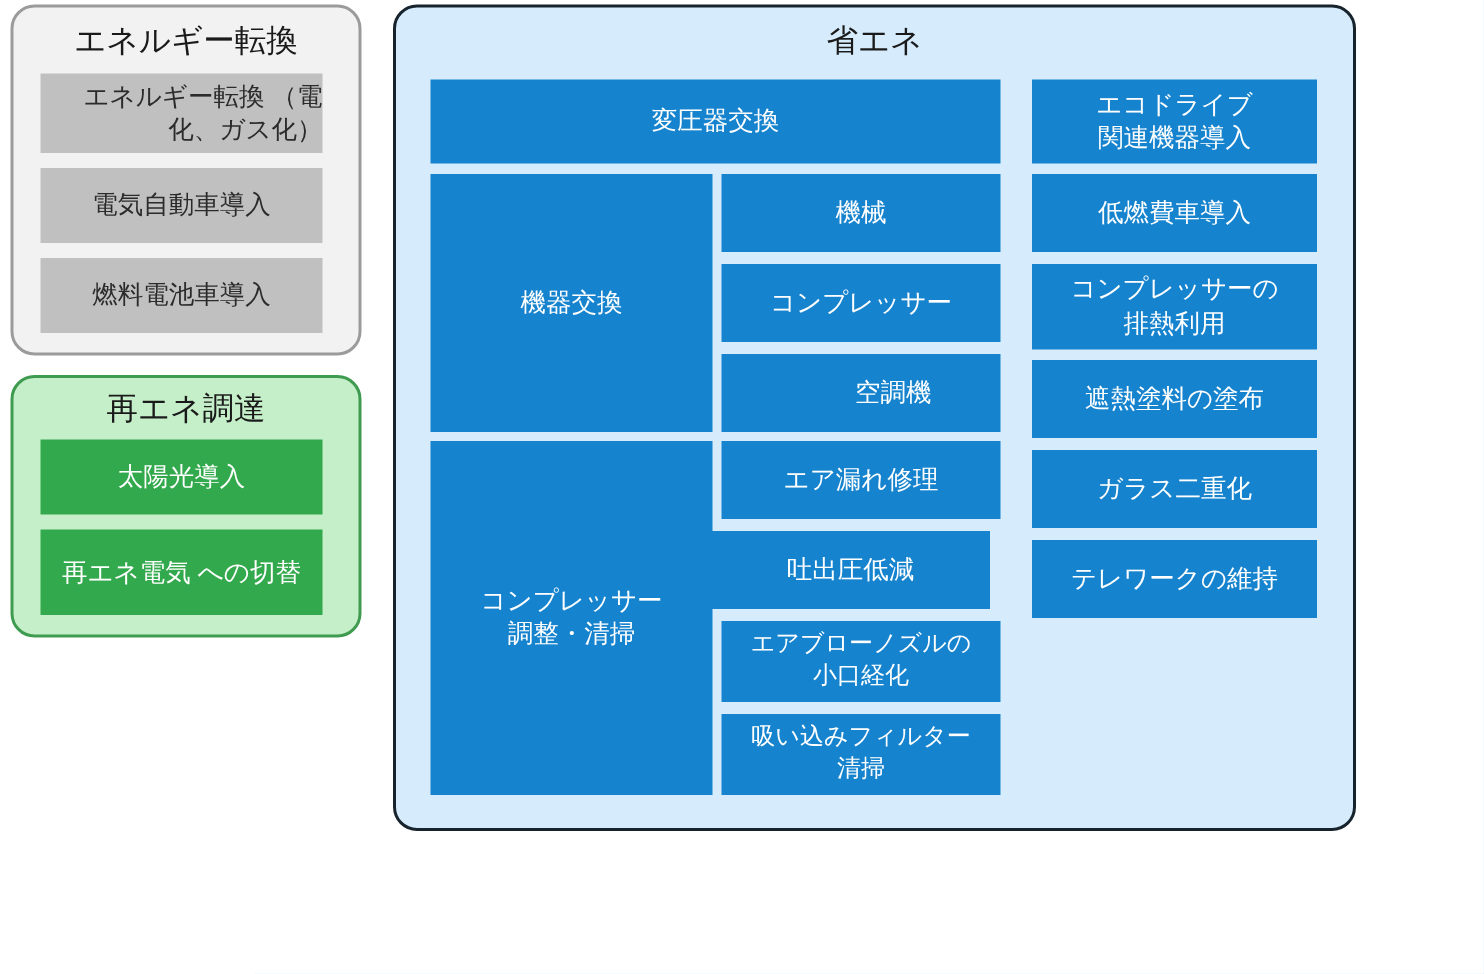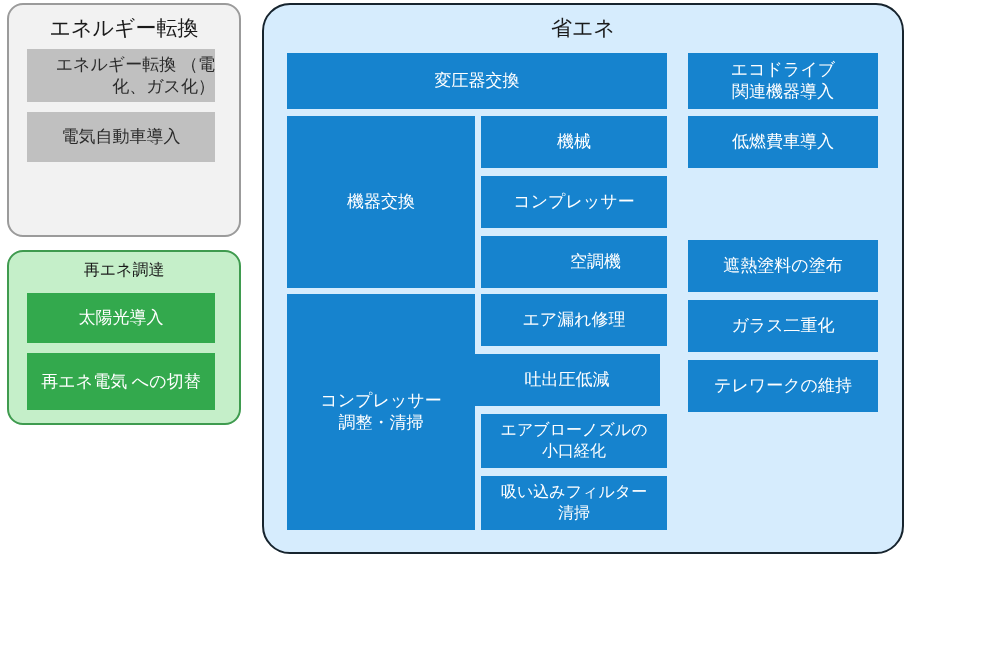--- a/index.html
+++ b/index.html
@@ -61,21 +61,21 @@
   #panel-renewable {
     left: 7px;
     top: 250px;
     width: 234px;
     height: 175px;
     background: #c5efc9;
     border: 2px solid #3f9b4f;
     border-radius: 16px;
   }
   #panel-renewable .panel-title {
-    font-size: 16px;
+    font-size: 21px;
     margin-top: 9px;
   }
   .box-green {
     position: absolute;
     left: 18px;
     width: 188px;
     background: #33a94d;
     color: #ffffff;
     font-size: 17px;
     display: flex;
@@ -87,21 +87,21 @@
   }
 
   
   #panel-energy-saving {
     left: 262px;
     top: 3px;
     width: 642px;
     height: 551px;
     background: #d6ecfd;
     border: 2px solid #17242e;
-    border-radius: 28px;
+    border-radius: 16px;
   }
   #panel-energy-saving .panel-title {
     font-size: 21px;
     margin-top: 11px;
   }
   .box-blue {
     position: absolute;
     background: #1683ce;
     color: #ffffff;
     font-size: 17px;
@@ -119,20 +119,21 @@
 </style>
 </head>
 <body>
 
 <div class="panel" id="panel-energy-conversion">
   <div class="panel-title">エネルギー転換</div>
 
   <div class="box-gray" style="top:44px;height:53px;">エネルギー転換
 （電化、ガス化）</div>
   <div class="box-gray" style="top:107px;height:50px;">電気自動車導入</div>
+  <div class="box-gray" style="top:167px;height:50px;">燃料電池車導入</div>
 </div>
 
 <div class="panel" id="panel-renewable">
   <div class="panel-title">再エネ調達</div>
 
   <div class="box-green" style="top:41px;height:50px;">太陽光導入</div>
   <div class="box-green" style="top:101px;height:57px;">再エネ電気
 への切替</div>
 </div>
 
@@ -151,16 +152,18 @@
   <div class="box-blue" style="left:217px;top:289px;width:186px;height:52px;">エア漏れ修理</div>
   <div class="box-blue" style="left:210px;top:349px;width:186px;height:52px;">吐出圧低減</div>
   <div class="box-blue small" style="left:217px;top:409px;width:186px;height:54px;">エアブローノズルの
 小口経化</div>
   <div class="box-blue" style="left:424px;top:48px;width:190px;height:56px;">エコドライブ
 関連機器導入</div>
 
   <div class="box-blue small" style="left:217px;top:471px;width:186px;height:54px;">吸い込みフィルター
 清掃</div>
   <div class="box-blue" style="left:424px;top:111px;width:190px;height:52px;">低燃費車導入</div>
+  <div class="box-blue" style="left:424px;top:171px;width:190px;height:57px;">コンプレッサーの
+排熱利用</div>
   <div class="box-blue" style="left:424px;top:235px;width:190px;height:52px;">遮熱塗料の塗布</div>
   <div class="box-blue" style="left:424px;top:295px;width:190px;height:52px;">ガラス二重化</div>
   <div class="box-blue" style="left:424px;top:355px;width:190px;height:52px;">テレワークの維持</div>
 </div>
 
 </body></html>

